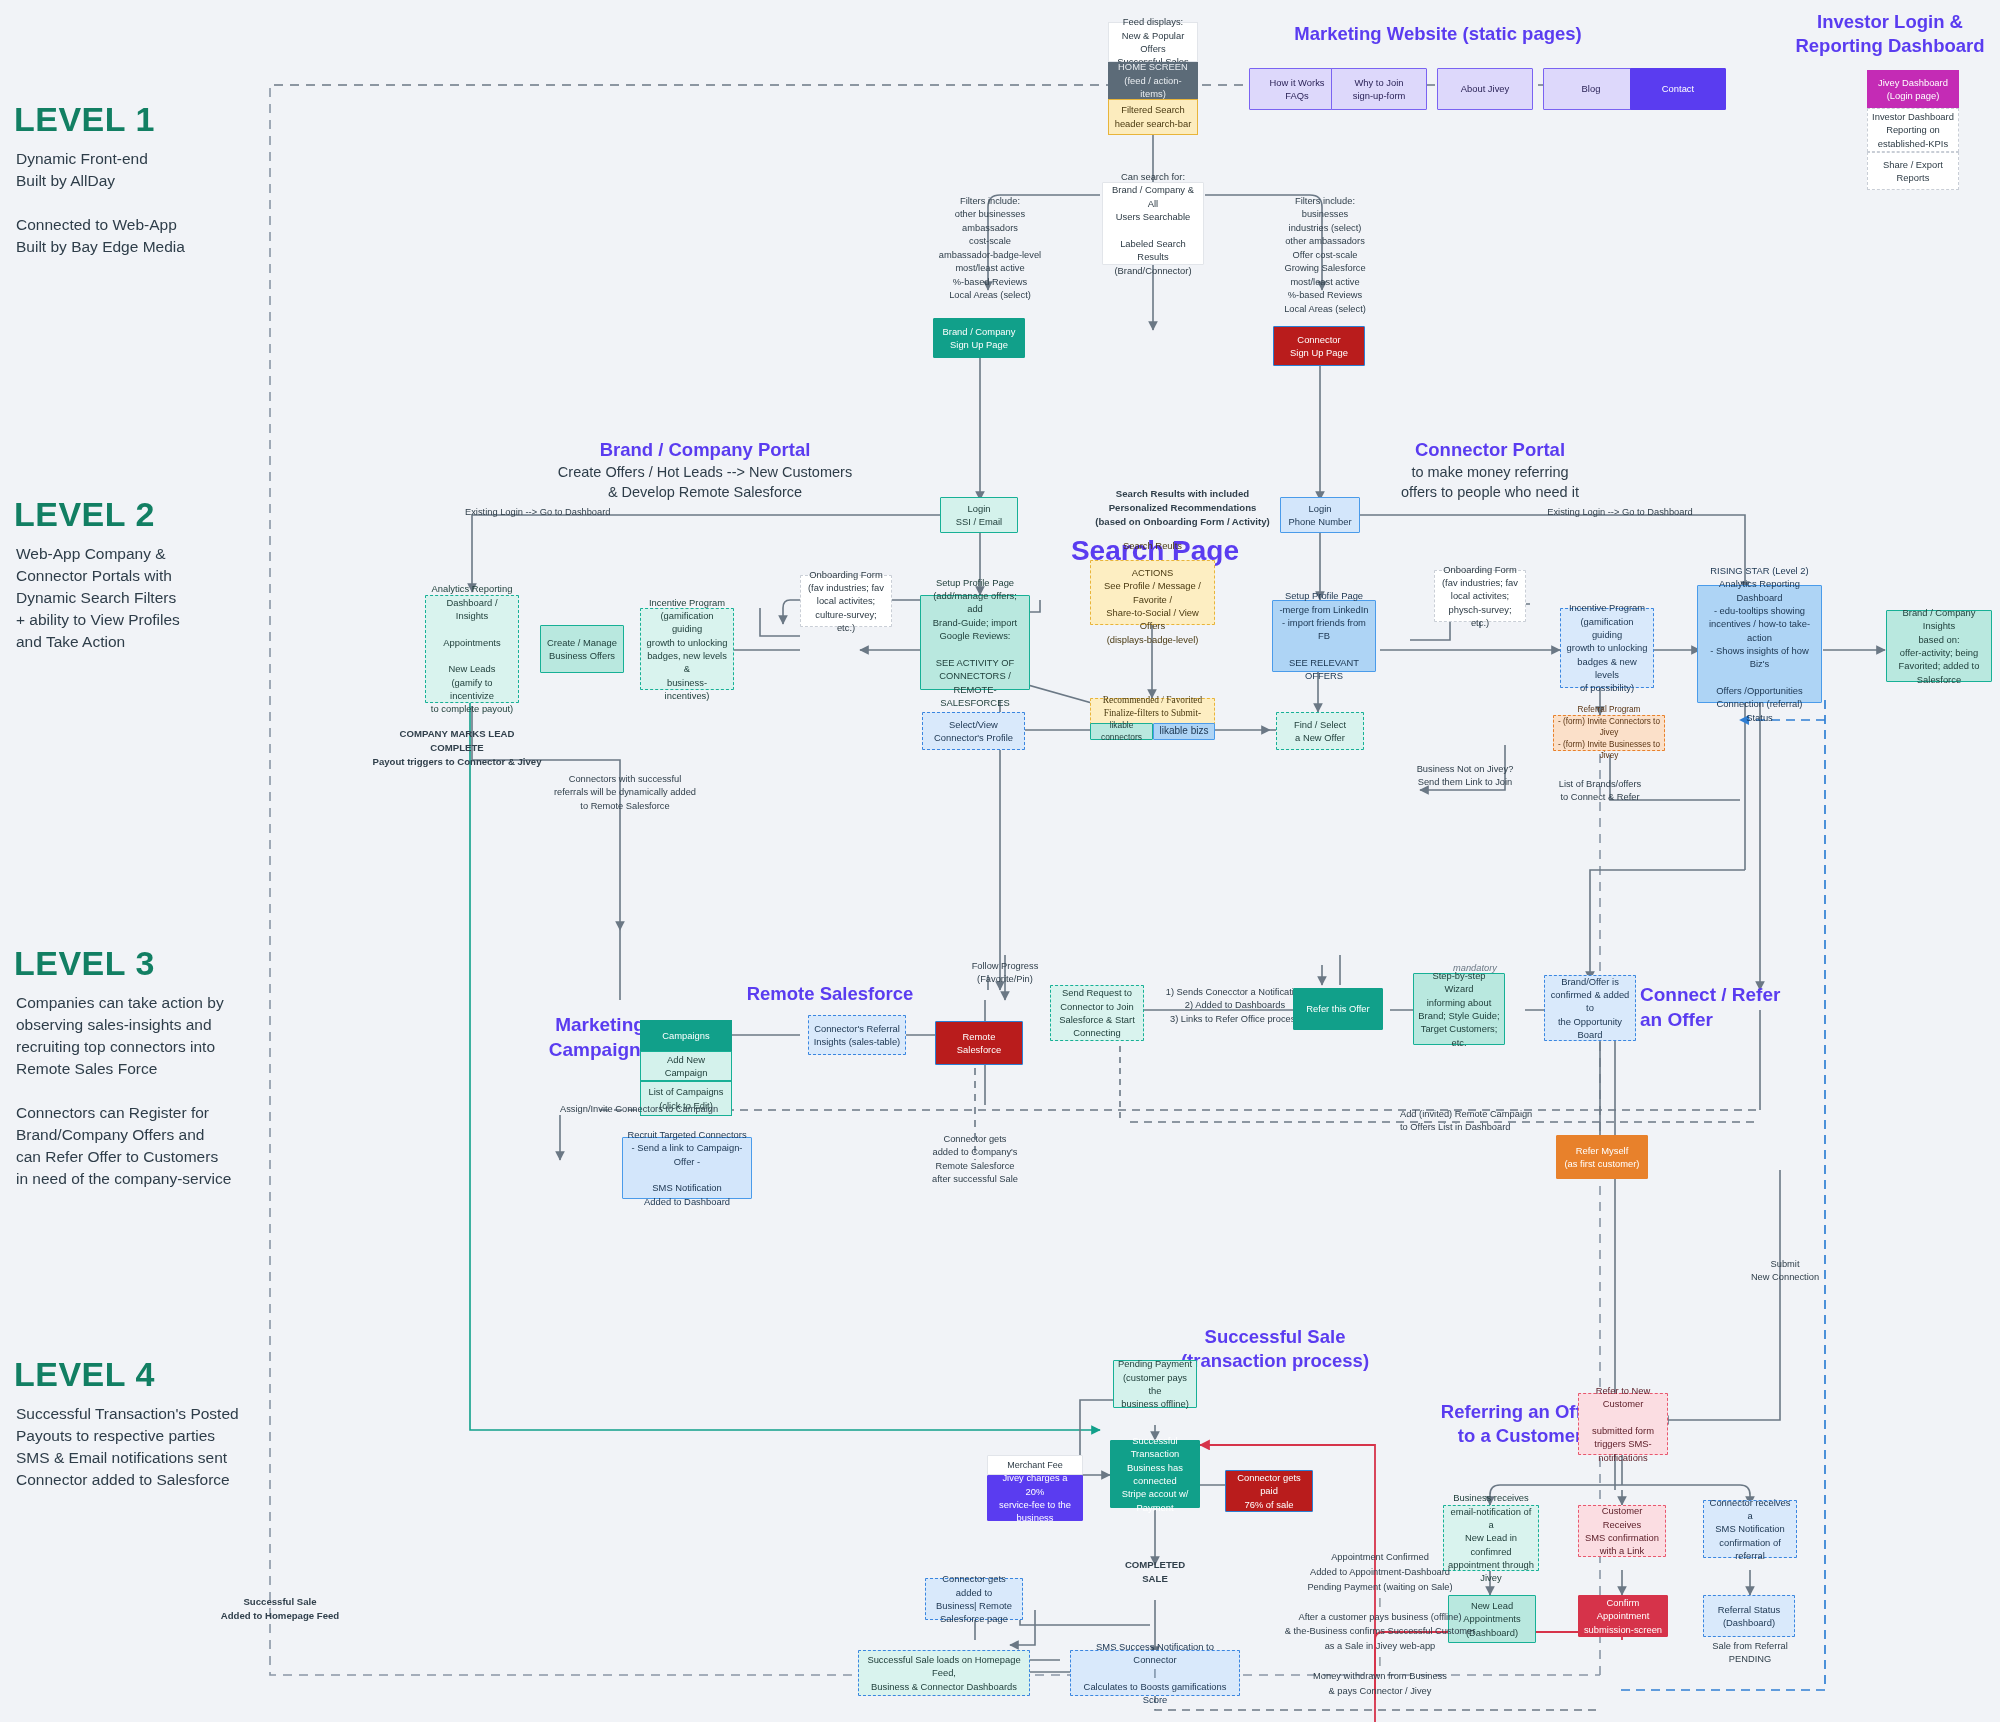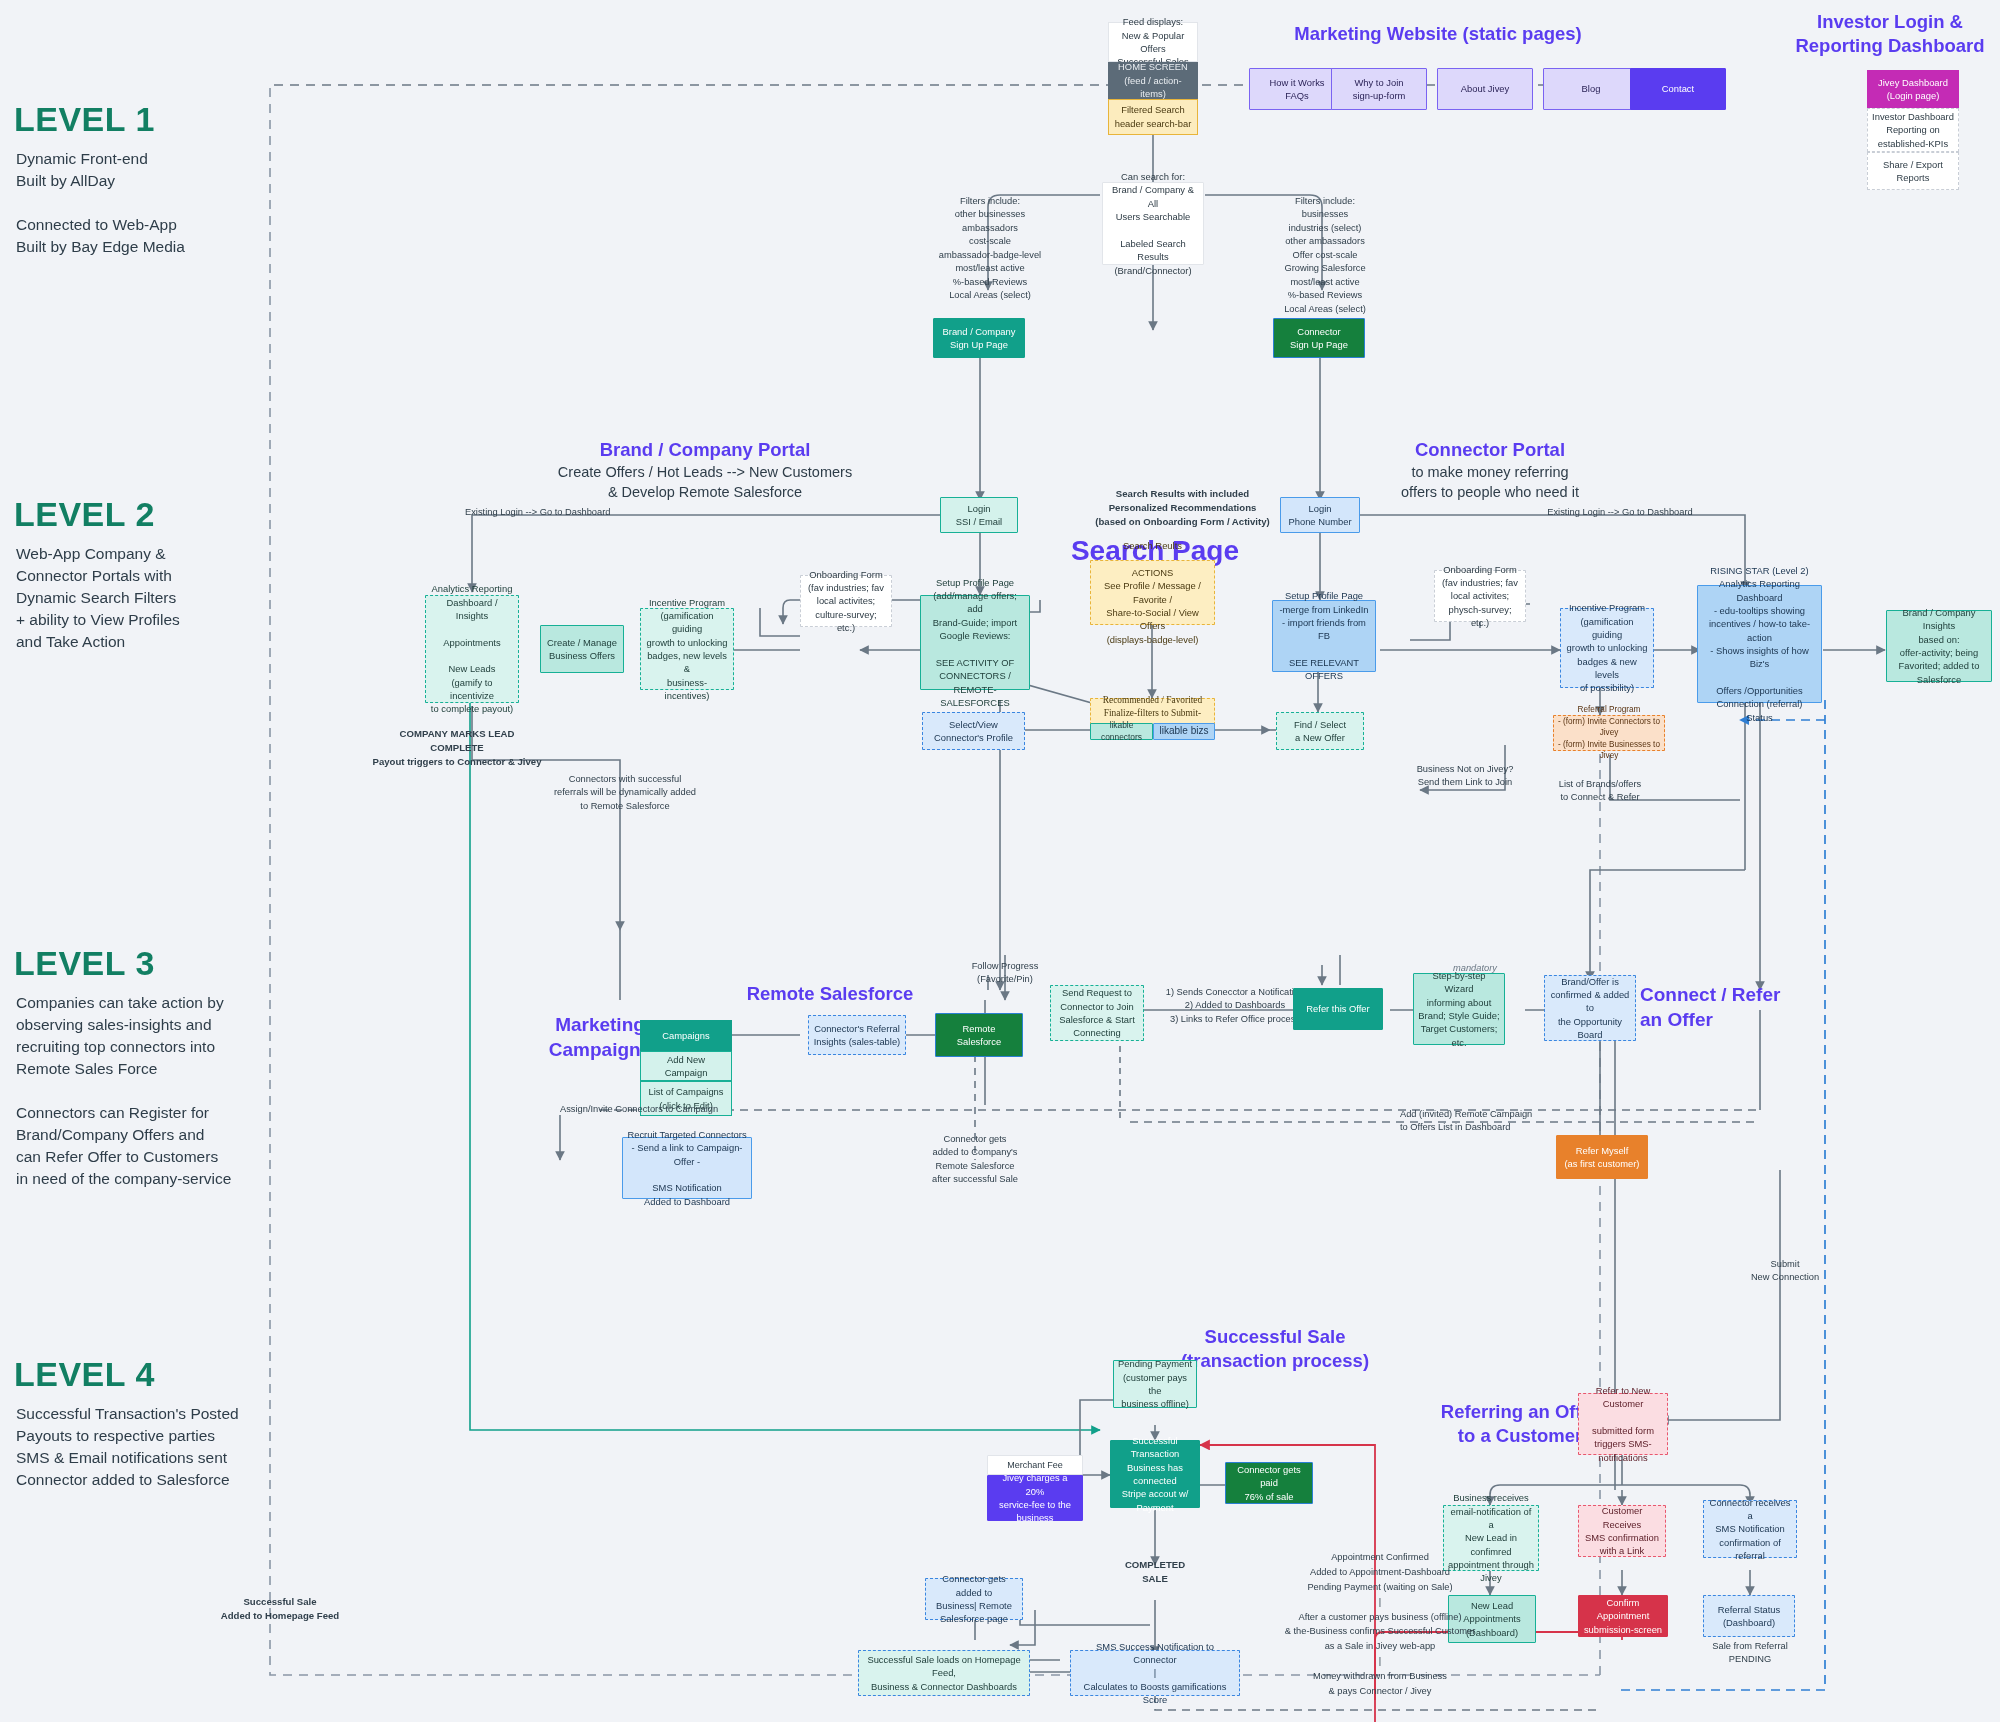--- a/index.html
+++ b/index.html
@@ -43,21 +43,21 @@
   .node .seg {
     width:100%; flex:1; display:flex; align-items:center; justify-content:center;
     text-align:center; padding:3px 4px;
   }
 
   
   .teal-solid { background:#11a08a; color:#fff; border:1px solid #11a08a; }
   .teal-mid   { background:#b9e8df; color:#21403c; border:1.3px solid #17b096; }
   .teal-pale  { background:#d4f2ec; color:#21403c; border:1.3px solid #17b096; }
   .teal-dash  { background:#d9f3ee; color:#21403c; border:1.3px dashed #17b096; }
-  .blue-solid { background:#15803d; color:#fff; border:1px solid #2a7fd4; }
+  .blue-solid { background:#b91c1c; color:#fff; border:1px solid #2a7fd4;margin-top:8px; }
   .blue-mid   { background:#aed4f5; color:#1b3550; border:1.3px solid #4a9bea; }
   .blue-pale  { background:#d3e6fb; color:#1b3550; border:1.3px solid #4a9bea; }
   .blue-dash  { background:#d9e9fb; color:#1b3550; border:1.3px dashed #3a86e0; }
   .yellow-dash{ background:#fdeec2; color:#4a3a12; border:1.3px dashed #e8b43a; }
   .yellow-sol { background:#fcecbe; color:#4a3a12; border:1.3px solid #e8b43a; }
   .purple-pale{ background:#ddd8fb; color:#2c2458; border:1.3px solid #7a63f2; }
   .purple-sol { background:#5a3cf0; color:#fff; border:1px solid #5a3cf0; }
   .magenta    { background:#c42bb5; color:#fff; border:1px solid #c42bb5; }
   .white-box  { background:#fff; color:#2d3b45; border:1px solid #e2e5ea; }
   .white-dash { background:#fff; color:#2d3b45; border:1px dashed #c9ced6; }

